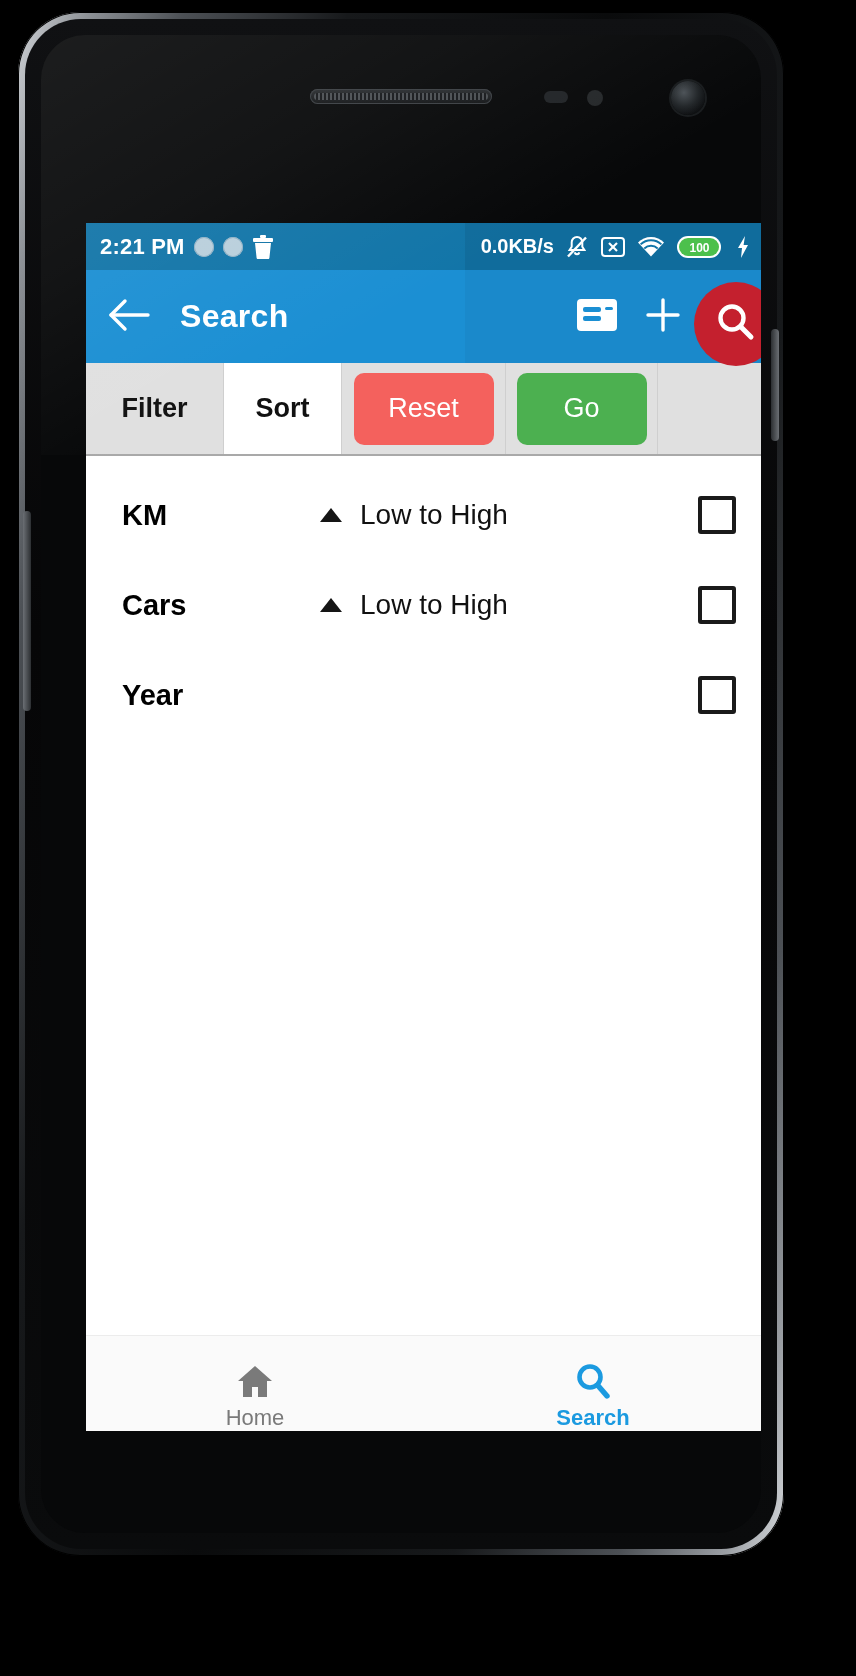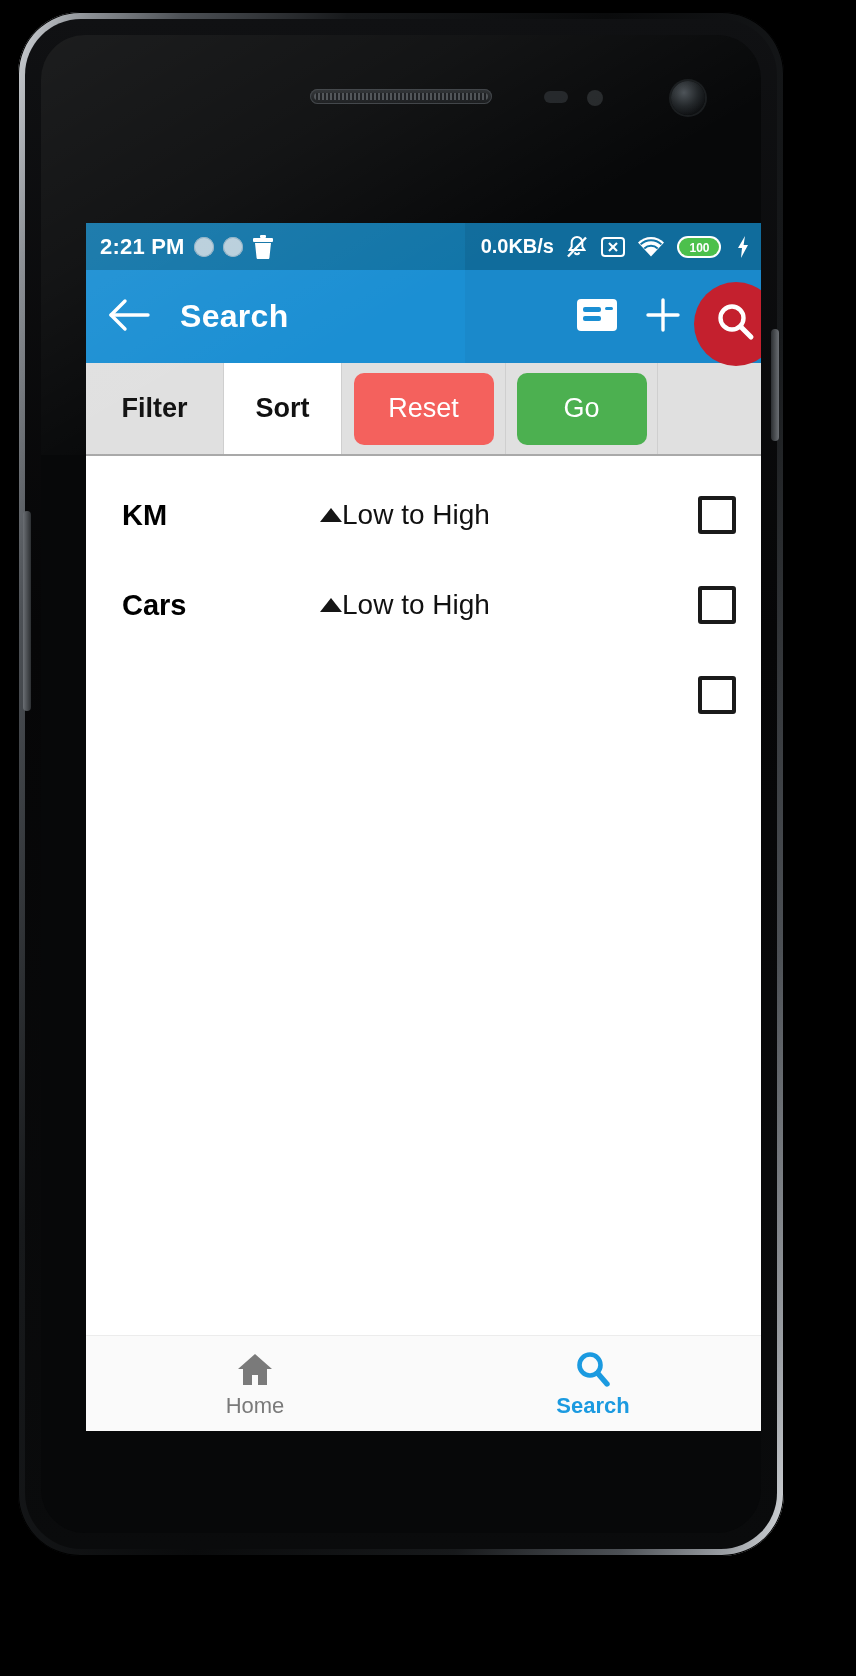--- a/index.html
+++ b/index.html
@@ -177,21 +177,21 @@
   #btn-go { background: #4cb050; width: 130px; }
 
   
   #sort-list { background: #fff; padding-top: 14px; margin-left: 14px; }
   .sort-row {
     height: 90px; display: flex; align-items: center;
     padding: 0 26px 0 22px;
   }
   .sort-name { font-size: 29px; font-weight: bold; color: #000; width: 198px; }
   .sort-dir {
-    display: flex; align-items: center; 
+    display: flex; align-items: center; gap: 18px;
     flex: 1;
   }
   .tri-up {
     width: 0; height: 0;
     border-left: 11px solid transparent;
     border-right: 11px solid transparent;
     border-bottom: 14px solid #151515;
   }
   .sort-dir-label { font-size: 28px; color: #111; }
   .sort-check {
@@ -205,21 +205,21 @@
   #bottom-nav {
     position: absolute; left: 0; right: 0; bottom: 0;
     height: 96px;
     background: #fafafa;
     border-top: 1px solid #ececec;
     display: flex; align-items: center;
   }
   .nav-item {
     flex: 1; height: 100%;
     display: flex; flex-direction: column;
-    align-items: center; justify-content: center; gap: 4px;
+    align-items: center; justify-content: flex-end; gap: 4px;
     cursor: pointer;
   }
   .nav-label { font-size: 22px; color: #7a7a7a; }
   .nav-item.active .nav-label { color: #1b9ae0; font-weight: bold; }
   .nav-ico { height: 40px; display: flex; align-items: flex-end; }
 </style>
 </head>
 <body>
 
 <div id="phone-shell">
@@ -374,20 +374,21 @@
           <div class="sort-row">
             <span class="sort-name">Cars</span>
             <span class="sort-dir">
               <span class="tri-up"></span>
               <span class="sort-dir-label">Low to High</span>
             </span>
             <span class="sort-check"></span>
           </div>
 
           <div class="sort-row">
+            <span class="sort-name">Year</span>
             <span class="sort-check"></span>
           </div>
 
         </div>
 
         <div id="bottom-nav">
 
           <div class="nav-item">
             <span class="nav-ico">
               <svg width="40" height="38" viewBox="0 0 40 38">

